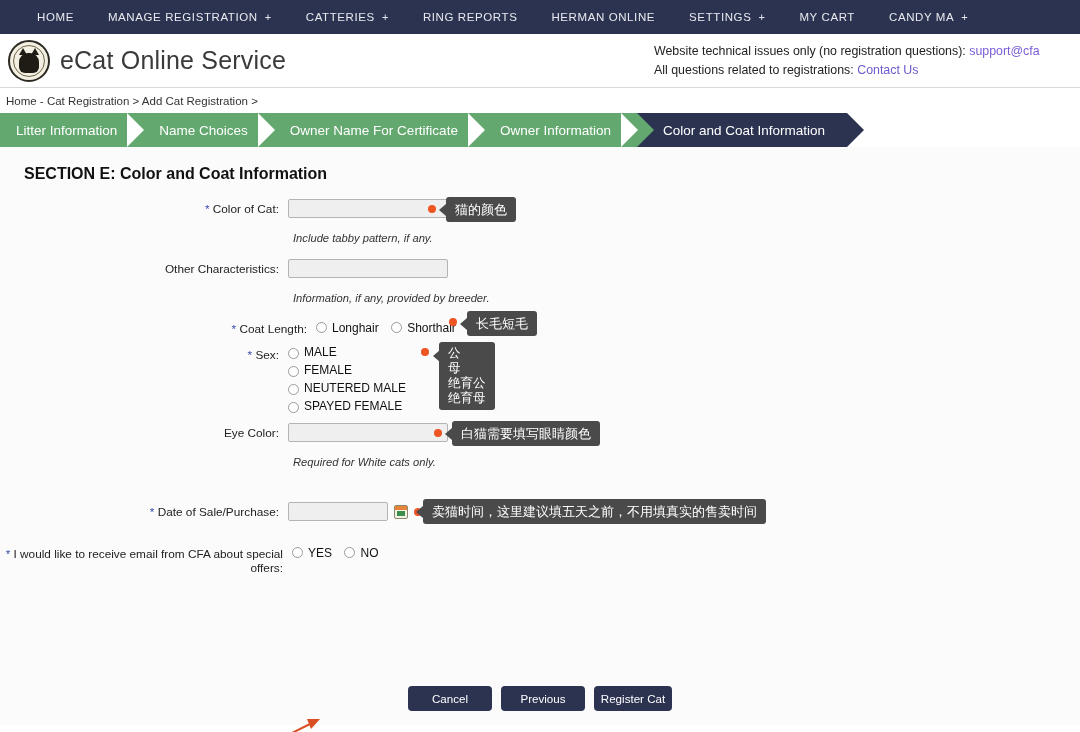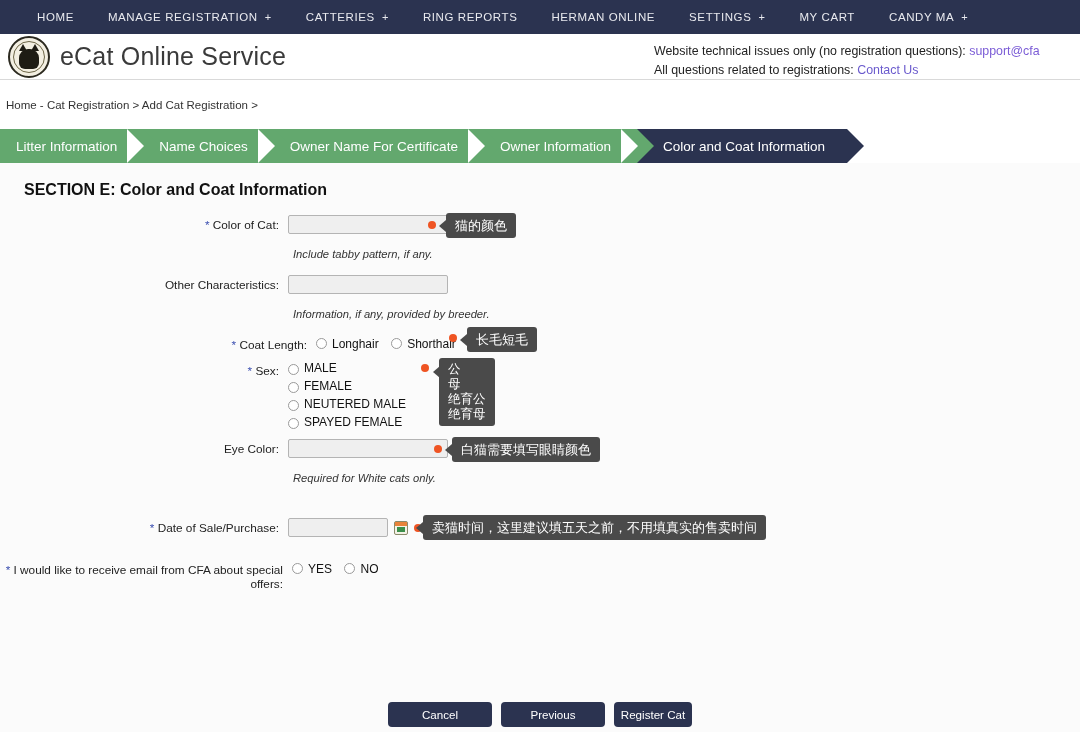--- a/index.html
+++ b/index.html
@@ -20,21 +20,21 @@
   }
   .topnav .navitem{
     color:#e9eaef; font-size:11.5px; letter-spacing:.6px;
     padding:0 17px; white-space:nowrap; cursor:pointer;
     display:flex; align-items:center; gap:7px;
   }
   .topnav .navitem .plus{ font-size:11px; color:#e9eaef; }
 
   
   .header{
-    height:46px; background:#fff; position:relative;
+    height:54px; background:#fff; position:relative;
     display:flex; align-items:center; padding-left:8px;
     border-bottom:1px solid #d9d9d9;
   }
   .logo-seal{
     width:42px; height:42px; border-radius:50%;
     background:#f3efe2;
     border:2px solid #2c2a20;
     position:relative; overflow:hidden; flex:none;
     margin-right:10px;
   }
@@ -61,23 +61,22 @@
   }
   .support{
     position:absolute; left:654px; top:8px;
     font-size:12.4px; color:#222; line-height:19px;
   }
   .support a{ color:#7b5cd6; text-decoration:none; }
   .support .line2 a{ color:#6a5acd; }
 
   
   .breadcrumb{
-    font-size:11.5px; color:#333; padding:7px 0 18px 6px;
+    font-size:11.5px; color:#333; padding:7px 0 6px 6px;
     background:#fff;
-    margin-top:12px;
   }
 
   
   .wizard{
     position:relative; height:34px; margin:0 0 0 0;
     display:flex; align-items:stretch;
     background:#fff;
   }
   .step{
     position:relative; display:flex; align-items:center;
@@ -198,21 +197,21 @@
   .arrow-svg{ position:absolute; z-index:35; pointer-events:none; }
 
   
   .btnbar{
     position:absolute; left:0; right:0; bottom:14px;
     display:flex; justify-content:center; gap:9px;
   }
   .btn{
     background:#2b3350; color:#fff; font-size:11.6px;
     border:none; border-radius:4px;
-    padding:6px 0; width:104px; text-align:center; cursor:pointer;
+    padding:6px 0; width:84px; text-align:center; cursor:pointer;
   }
   .btn.wide{ width:78px; }
 </style>
 </head>
 <body>
 
 <div class="topnav">
   <div class="navitem">
     <span>HOME</span>
   </div>

